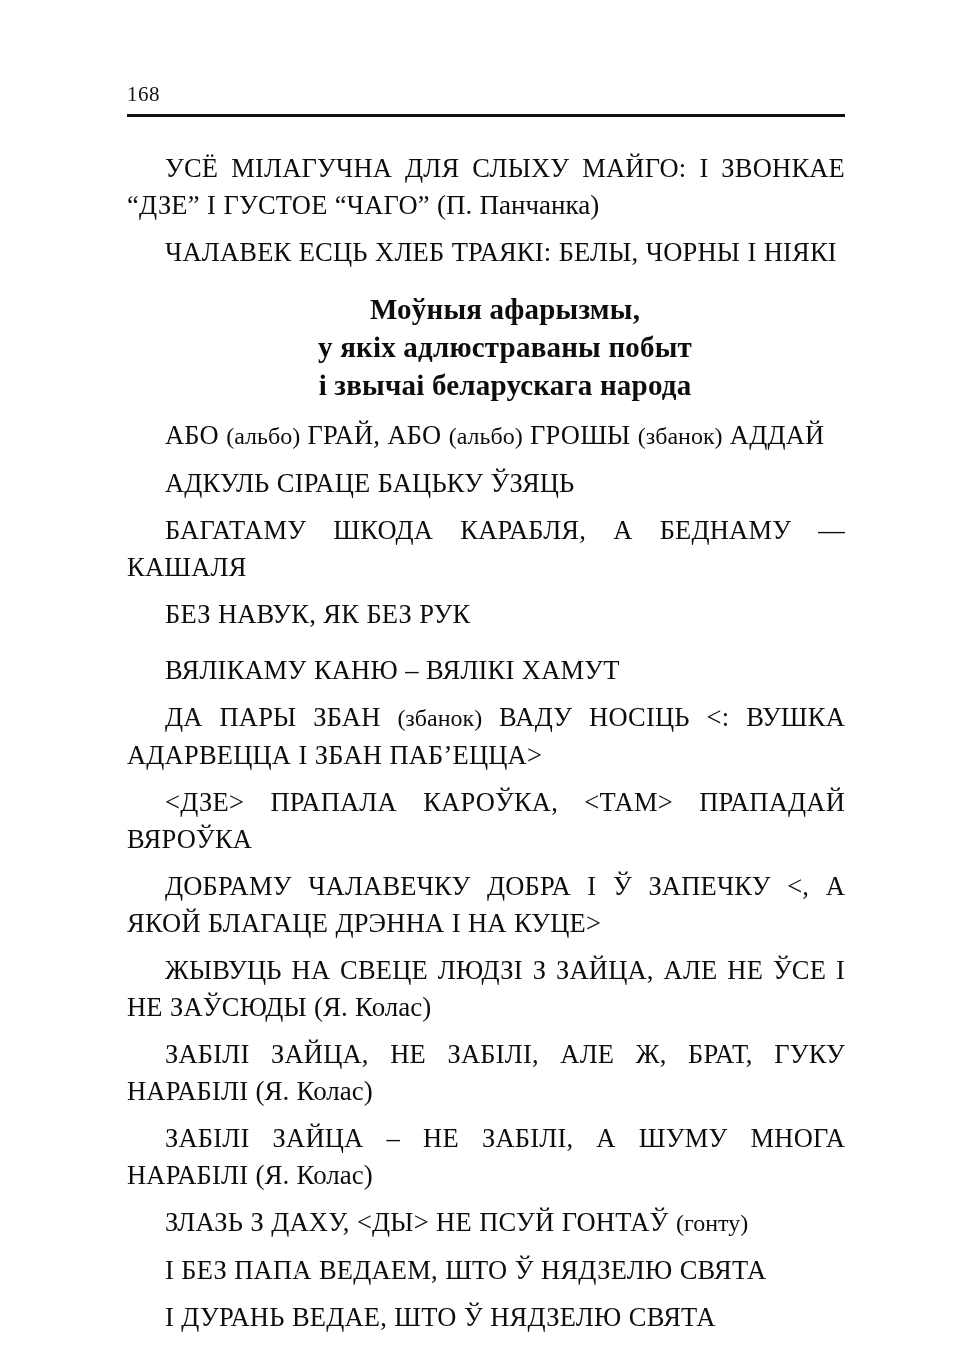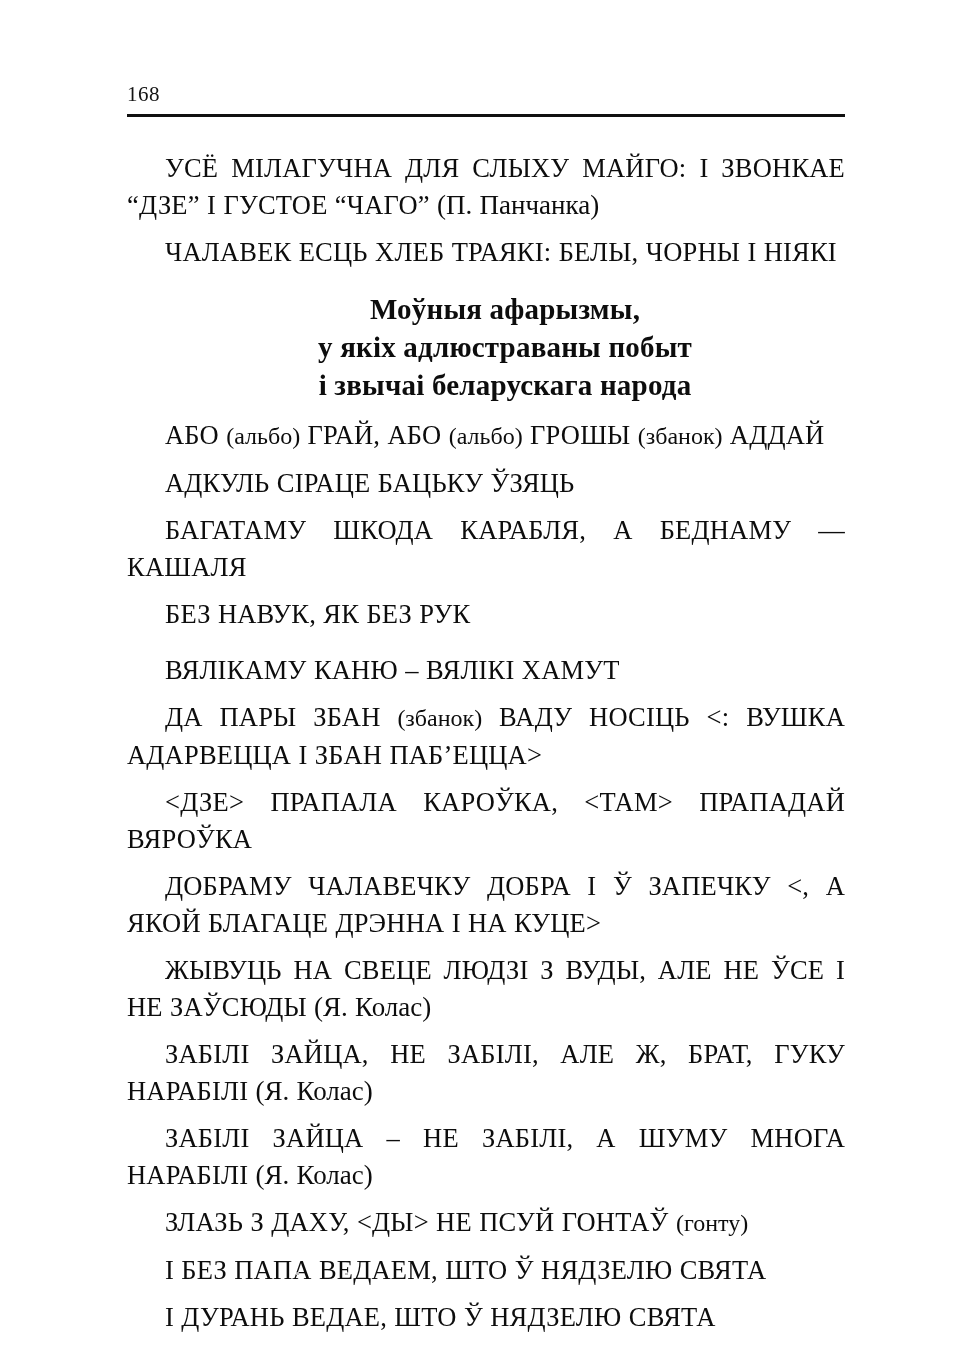--- a/index.html
+++ b/index.html
@@ -142,21 +142,21 @@
     <div class="gap-sm"></div>
 
     <p class="para"><span>&lt;ДЗЕ&gt; ПРАПАЛА КАРОЎКА, &lt;ТАМ&gt; ПРАПАДАЙ ВЯРОЎКА</span></p>
 
     <div class="gap-sm"></div>
 
     <p class="para"><span>ДОБРАМУ ЧАЛАВЕЧКУ ДОБРА І Ў ЗАПЕЧКУ &lt;, А ЯКОЙ БЛАГАЦЕ ДРЭННА І НА КУЦЕ&gt;</span></p>
 
     <div class="gap-sm"></div>
 
-    <p class="para"><span>ЖЫВУЦЬ НА СВЕЦЕ ЛЮДЗІ З ВУДЫ, АЛЕ НЕ ЎСЕ І НЕ ЗАЎСЮДЫ </span><span class="attrib">(Я. Колас)</span></p>
+    <p class="para"><span>ЖЫВУЦЬ НА СВЕЦЕ ЛЮДЗІ З ЗАЙЦА, АЛЕ НЕ ЎСЕ І НЕ ЗАЎСЮДЫ </span><span class="attrib">(Я. Колас)</span></p>
 
     <div class="gap-sm"></div>
 
     <p class="para"><span>ЗАБІЛІ ЗАЙЦА, НЕ ЗАБІЛІ, АЛЕ Ж, БРАТ, ГУКУ НАРАБІЛІ </span><span class="attrib">(Я. Колас)</span></p>
 
     <div class="gap-sm"></div>
 
     <p class="para"><span>ЗАБІЛІ ЗАЙЦА – НЕ ЗАБІЛІ, А ШУМУ МНОГА НАРАБІЛІ </span><span class="attrib">(Я. Колас)</span></p>
 
     <div class="gap-sm"></div>

